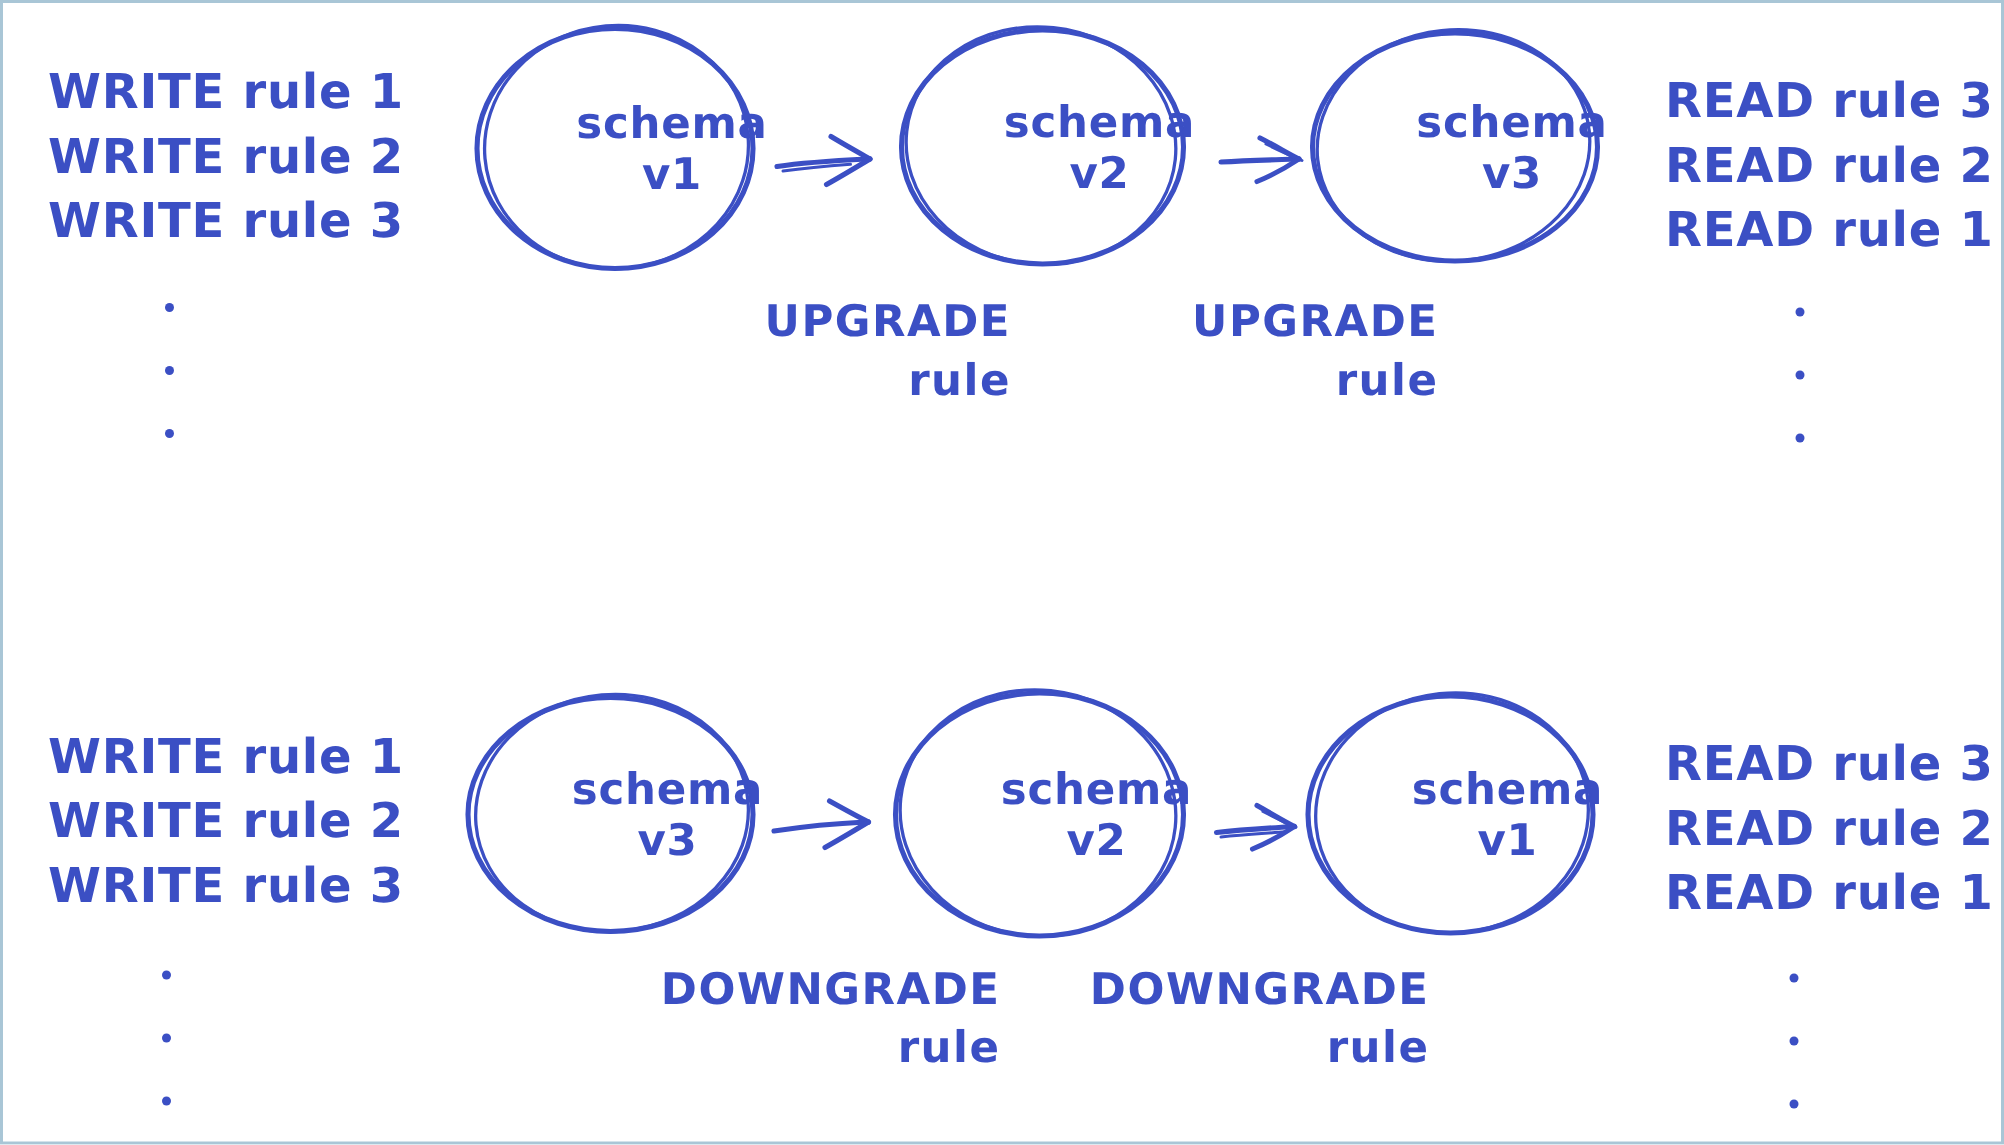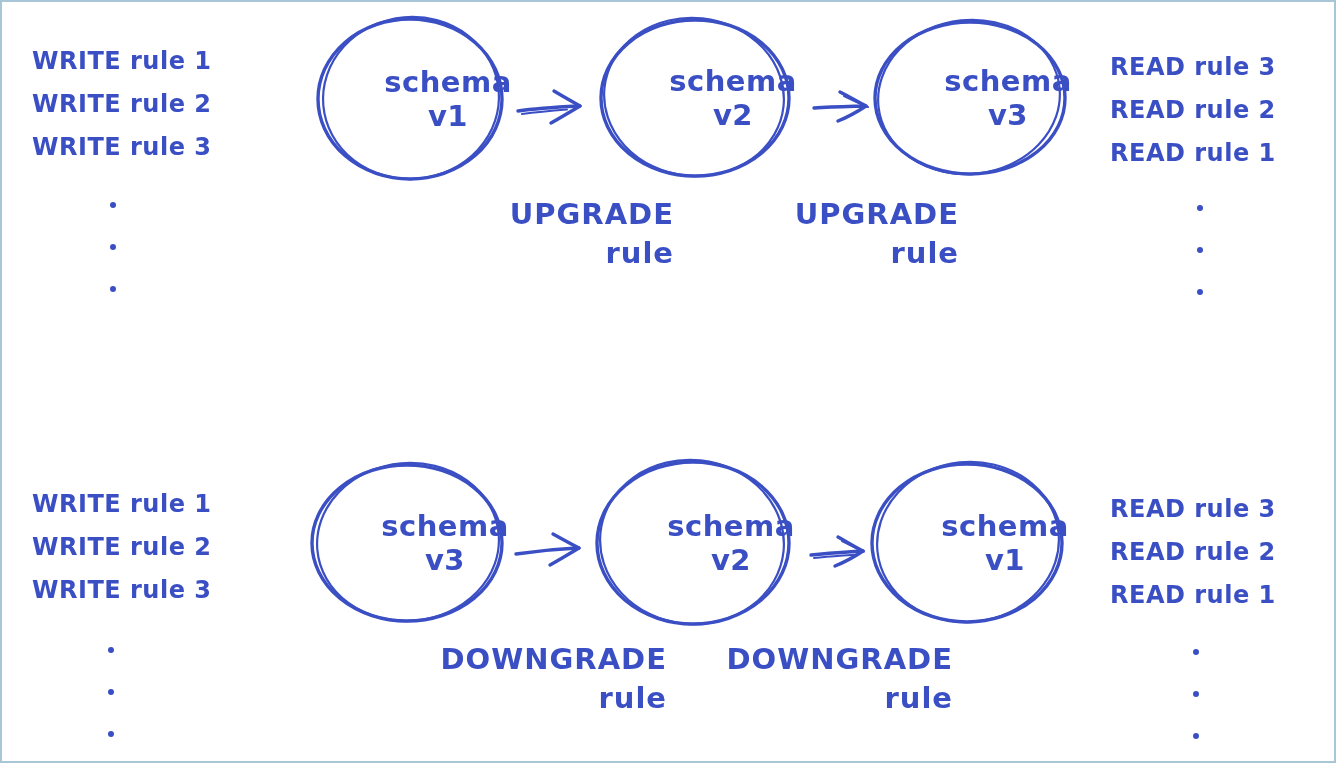--- a/index.html
+++ b/index.html
@@ -16,21 +16,21 @@
     color: var(--ink);
   }
   svg.shapes {
     position: absolute;
     left: 0; top: 0;
     width: 1336px; height: 763px;
     color: var(--ink);
   }
   .rules {
     position: absolute;
-    font-size: 24px;
+    font-size: 32px;
     font-weight: bold;
     letter-spacing: 0.5px;
     line-height: 43px;
     white-space: nowrap;
   }
   .node-label {
     position: absolute;
     width: 180px;
     height: 100px;
     display: flex;

